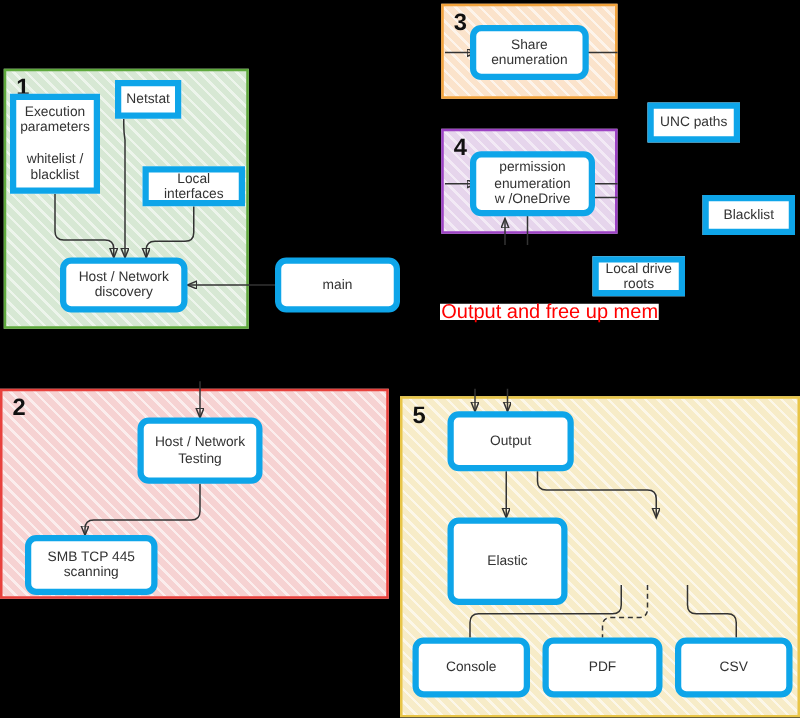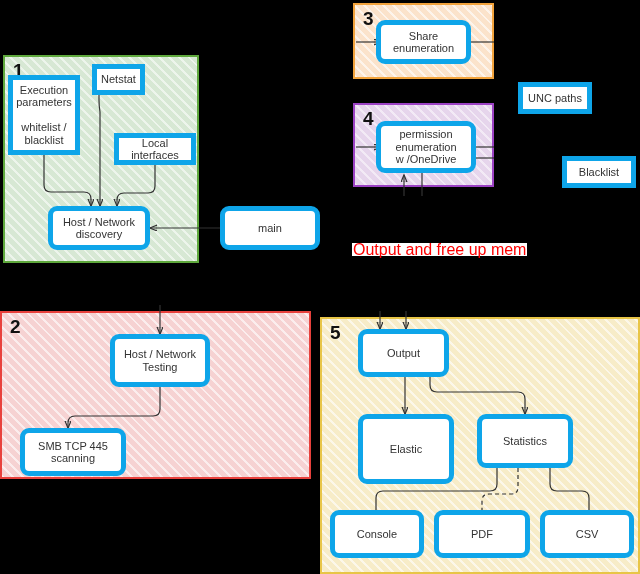--- a/index.html
+++ b/index.html
@@ -145,34 +145,35 @@
   <div class="node round" style="left:376px;top:20px;width:95px;height:44px;">Share enumeration</div>
 
   <div class="node round" style="left:376px;top:121px;width:100px;height:52px;">File and permission
 enumeration
 w /OneDrive sync stat</div>
 
   <div class="node sq" style="left:518px;top:82px;width:74px;height:32px;">UNC paths</div>
 
   <div class="node sq" style="left:562px;top:156px;width:74px;height:32px;">Blacklist</div>
 
+  <div class="node sq" style="left:474px;top:205px;width:74px;height:32px;">Local drive
+roots</div>
 
   <div class="redlabel" style="left:352px;top:243px;">Output and free up mem</div>
 
   <div class="node round" style="left:110px;top:334px;width:100px;height:53px;">Host / Network
 Testing</div>
 
   <div class="node round" style="left:20px;top:428px;width:106px;height:48px;">SMB TCP 445
 scanning</div>
 
-  <div class="node round" style="left:358px;top:329px;width:91px;height:48px;">Output</div>
+  <div class="node round" style="left:358px;top:329px;width:101px;height:48px;">Output</div>
 
   <div class="node round" style="left:358px;top:414px;width:96px;height:70px;">Elastic</div>
 
-  <div class="node round" style="left:477px;top:414px;width:96px;height:54px;">Statistics</div>
 
   <div class="node round" style="left:330px;top:510px;width:94px;height:48px;">Console</div>
 
   <div class="node round" style="left:434px;top:510px;width:96px;height:48px;">PDF</div>
 
   <div class="node round" style="left:540px;top:510px;width:94px;height:48px;">CSV</div>
 
 </div>
 
 </body></html>

